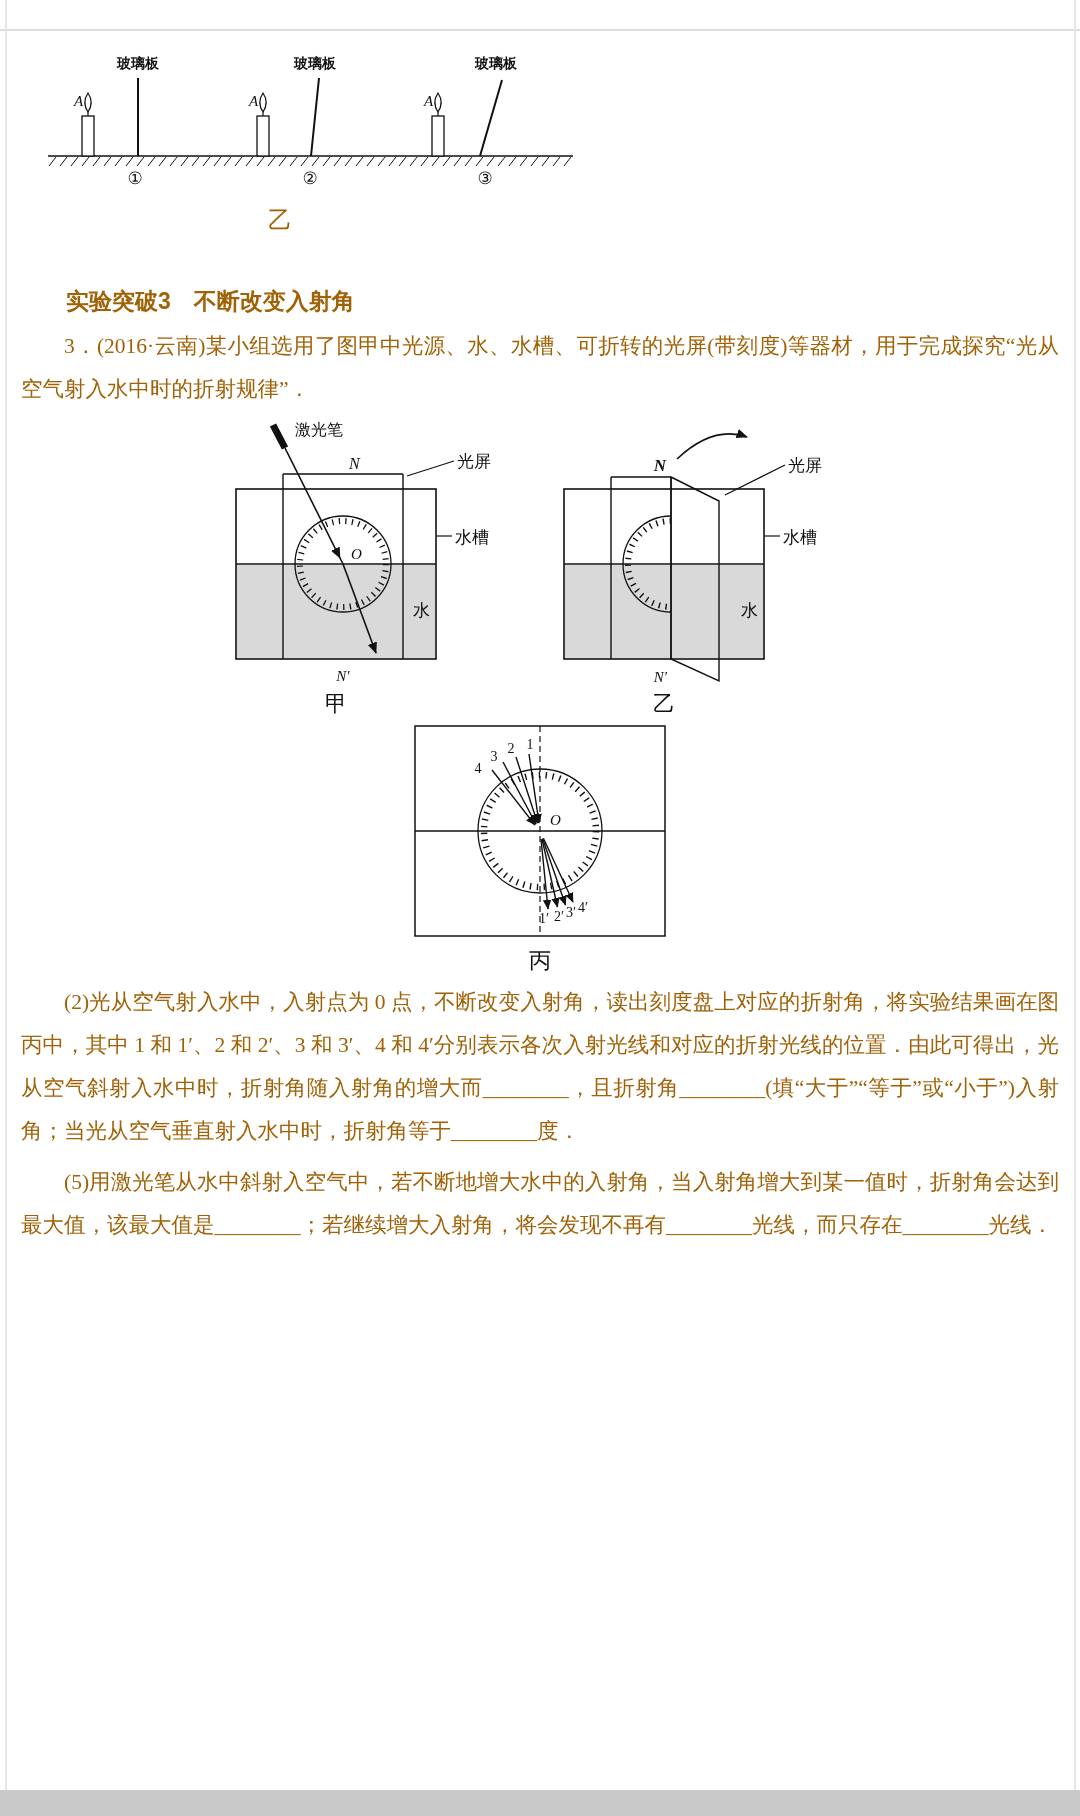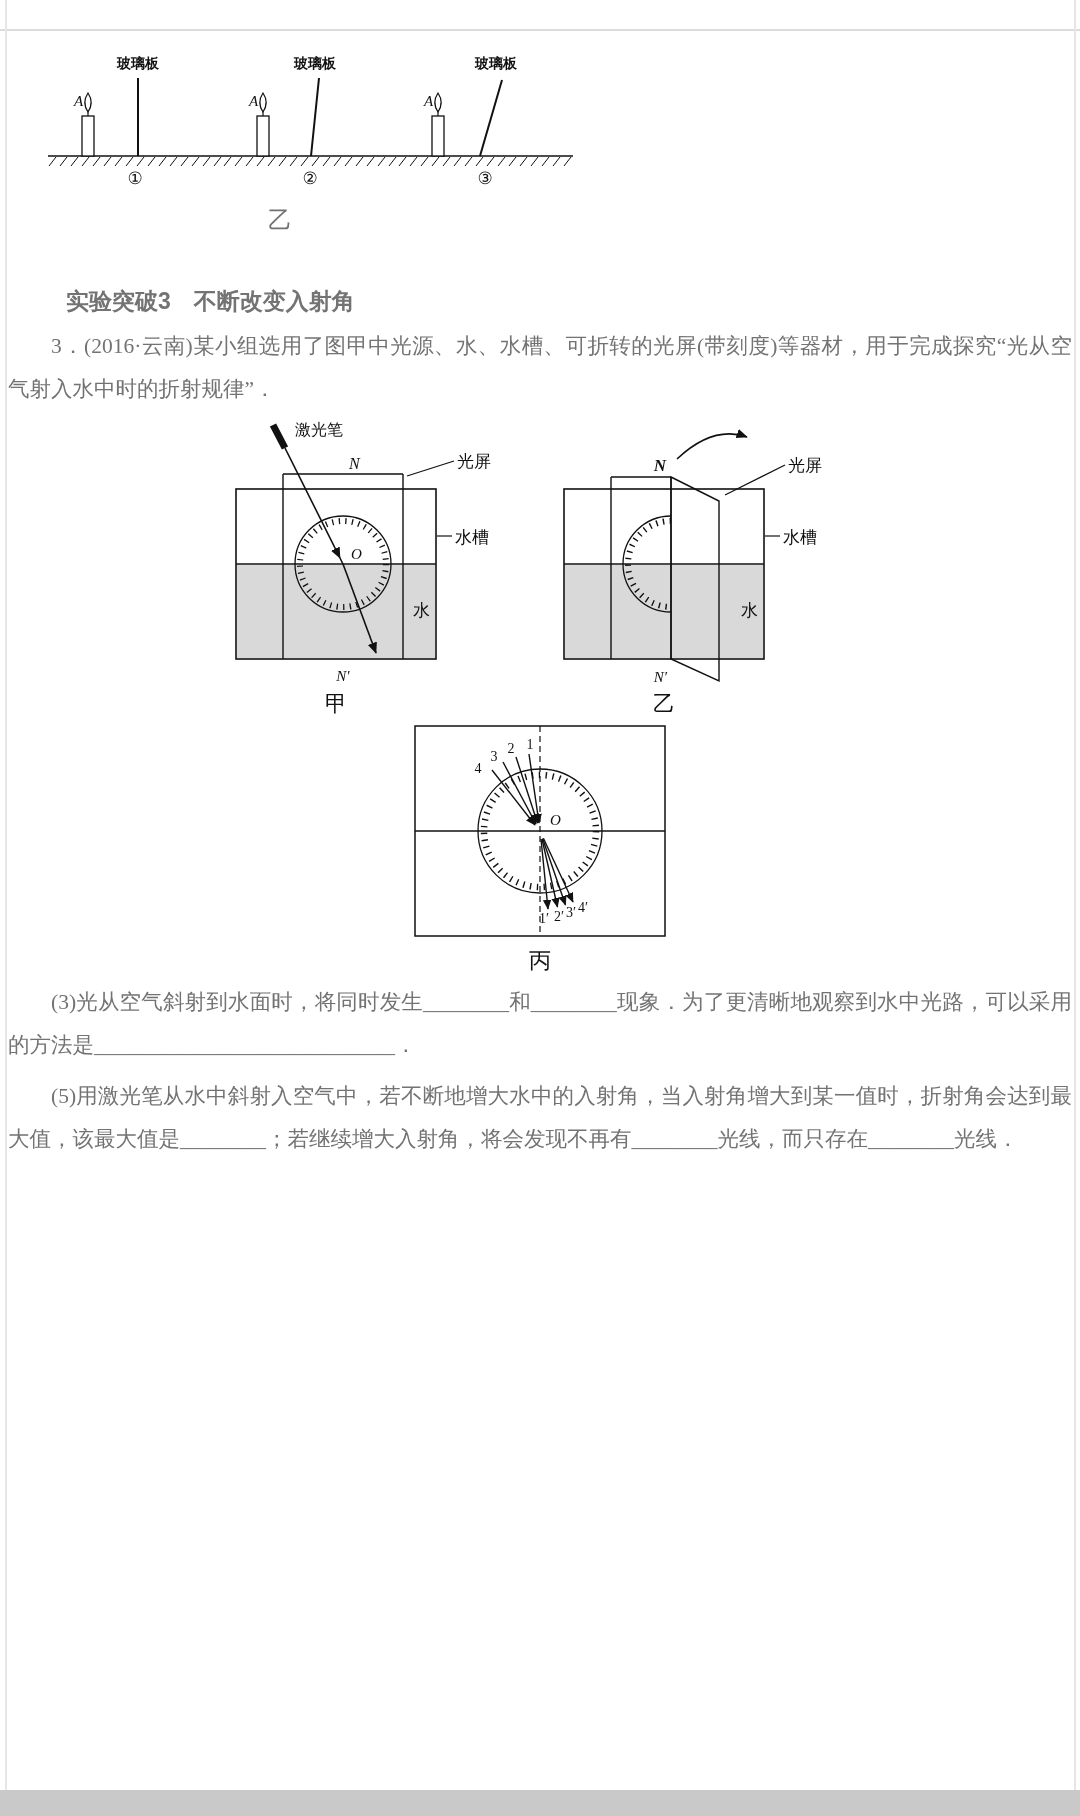--- a/index.html
+++ b/index.html
@@ -1,36 +1,36 @@
 <!DOCTYPE html>
 <html><head>
 <meta charset="utf-8">
 <style>
   html,body { margin:0; padding:0; background:#ffffff; }
   .page {
     position:relative; width:1080px; height:1816px; background:#ffffff;
-    font-family:"Liberation Serif","DejaVu Serif",serif; color:#737373; overflow:hidden;
+    font-family:"Liberation Serif","DejaVu Serif",serif; color:#a16207; overflow:hidden;
   }
   .scan-top    { position:absolute; top:29px; left:0; width:100%; height:2px; background:#dcdcdc; }
   .scan-left   { position:absolute; top:0; left:5px; width:2px; height:100%; background:#e6e6e6; }
   .scan-right  { position:absolute; top:0; right:4px; width:2px; height:100%; background:#e6e6e6; }
   .scan-bottom { position:absolute; bottom:0; left:0; width:100%; height:26px; background:#c9c9c9; }
 
   .content { position:absolute; top:0; left:0; width:100%; }
 
   .fig-top-wrap { margin:48px 0 0 30px; }
   .fig-top-caption { width:500px; text-align:center; font-size:24px; margin-top:2px; }
 
   .heading {
     margin:50px 22px 0; padding-left:44px; font-size:23px; font-weight:bold;
     font-family:"Liberation Sans","DejaVu Sans",sans-serif;
   }
 
   .para {
-    margin:8px 8px 0; font-size:21.5px; line-height:2.0;
+    margin:8px 21px 0; font-size:21.5px; line-height:2.0;
     text-align:justify; text-indent:2em;
   }
 
   .fig-main { display:flex; justify-content:center; gap:18px; margin-top:8px; }
   .fig-bing-wrap { display:flex; justify-content:center; margin-top:2px; }
 
   svg text { font-family:"Liberation Serif","DejaVu Serif",serif; fill:#111; }
 </style>
 </head>
 <body>
@@ -170,17 +170,17 @@
         <text x="134" y="202" text-anchor="middle" font-size="14">1′</text>
         <text x="149" y="200" text-anchor="middle" font-size="14">2′</text>
         <text x="161" y="196" text-anchor="middle" font-size="14">3′</text>
         <text x="173" y="191" text-anchor="middle" font-size="14">4′</text>
 
         <text x="140" y="104" font-size="15" font-style="italic">O</text>
         <text x="130" y="247" text-anchor="middle" font-size="22">丙</text>
       </svg>
     </div>
 
-    <p class="para">(3)光从空气斜射到水面时，将同时发生________和________现象．为了更清晰地观察到水中光路，可以采用的方法是____________________________．</p>
+    <p class="para">(2)光从空气射入水中，入射点为 0 点，不断改变入射角，读出刻度盘上对应的折射角，将实验结果画在图丙中，其中 1 和 1′、2 和 2′、3 和 3′、4 和 4′分别表示各次入射光线和对应的折射光线的位置．由此可得出，光从空气斜射入水中时，折射角随入射角的增大而________，且折射角________(填“大于”“等于”或“小于”)入射角；当光从空气垂直射入水中时，折射角等于________度．</p>
     <p class="para">(5)用激光笔从水中斜射入空气中，若不断地增大水中的入射角，当入射角增大到某一值时，折射角会达到最大值，该最大值是________；若继续增大入射角，将会发现不再有________光线，而只存在________光线．</p>
 
   </div>
 </div>
 
 </body></html>

